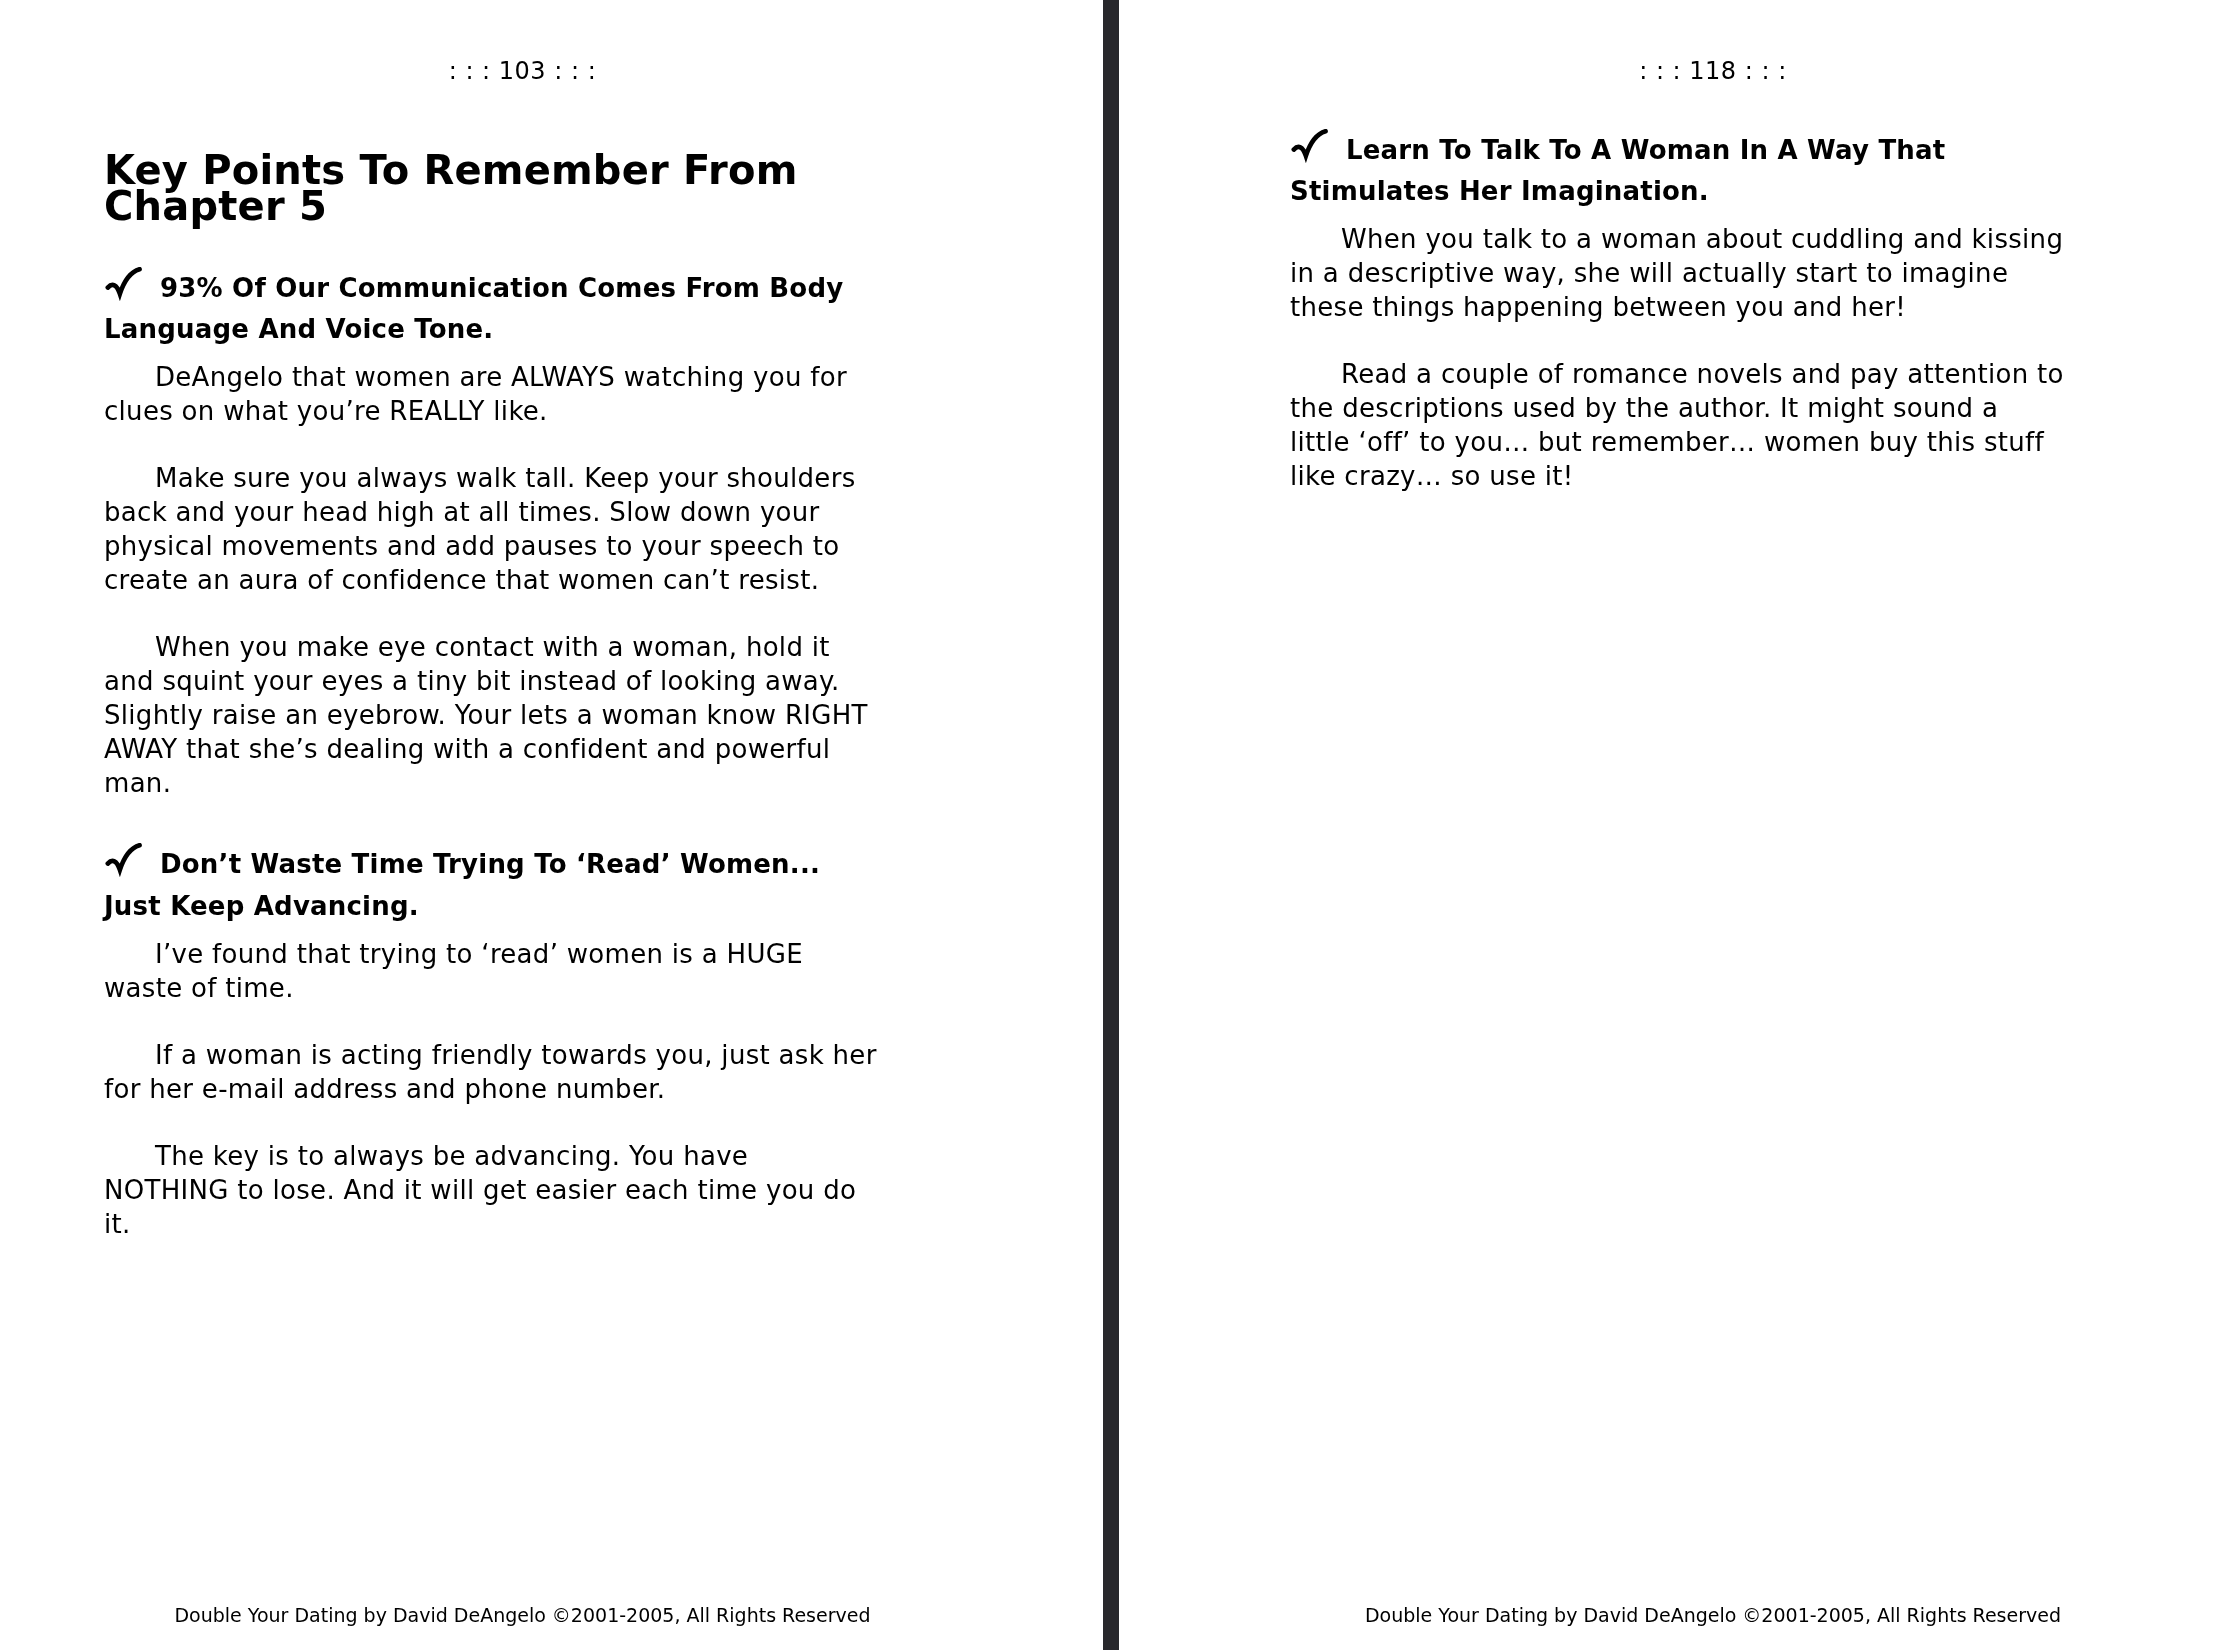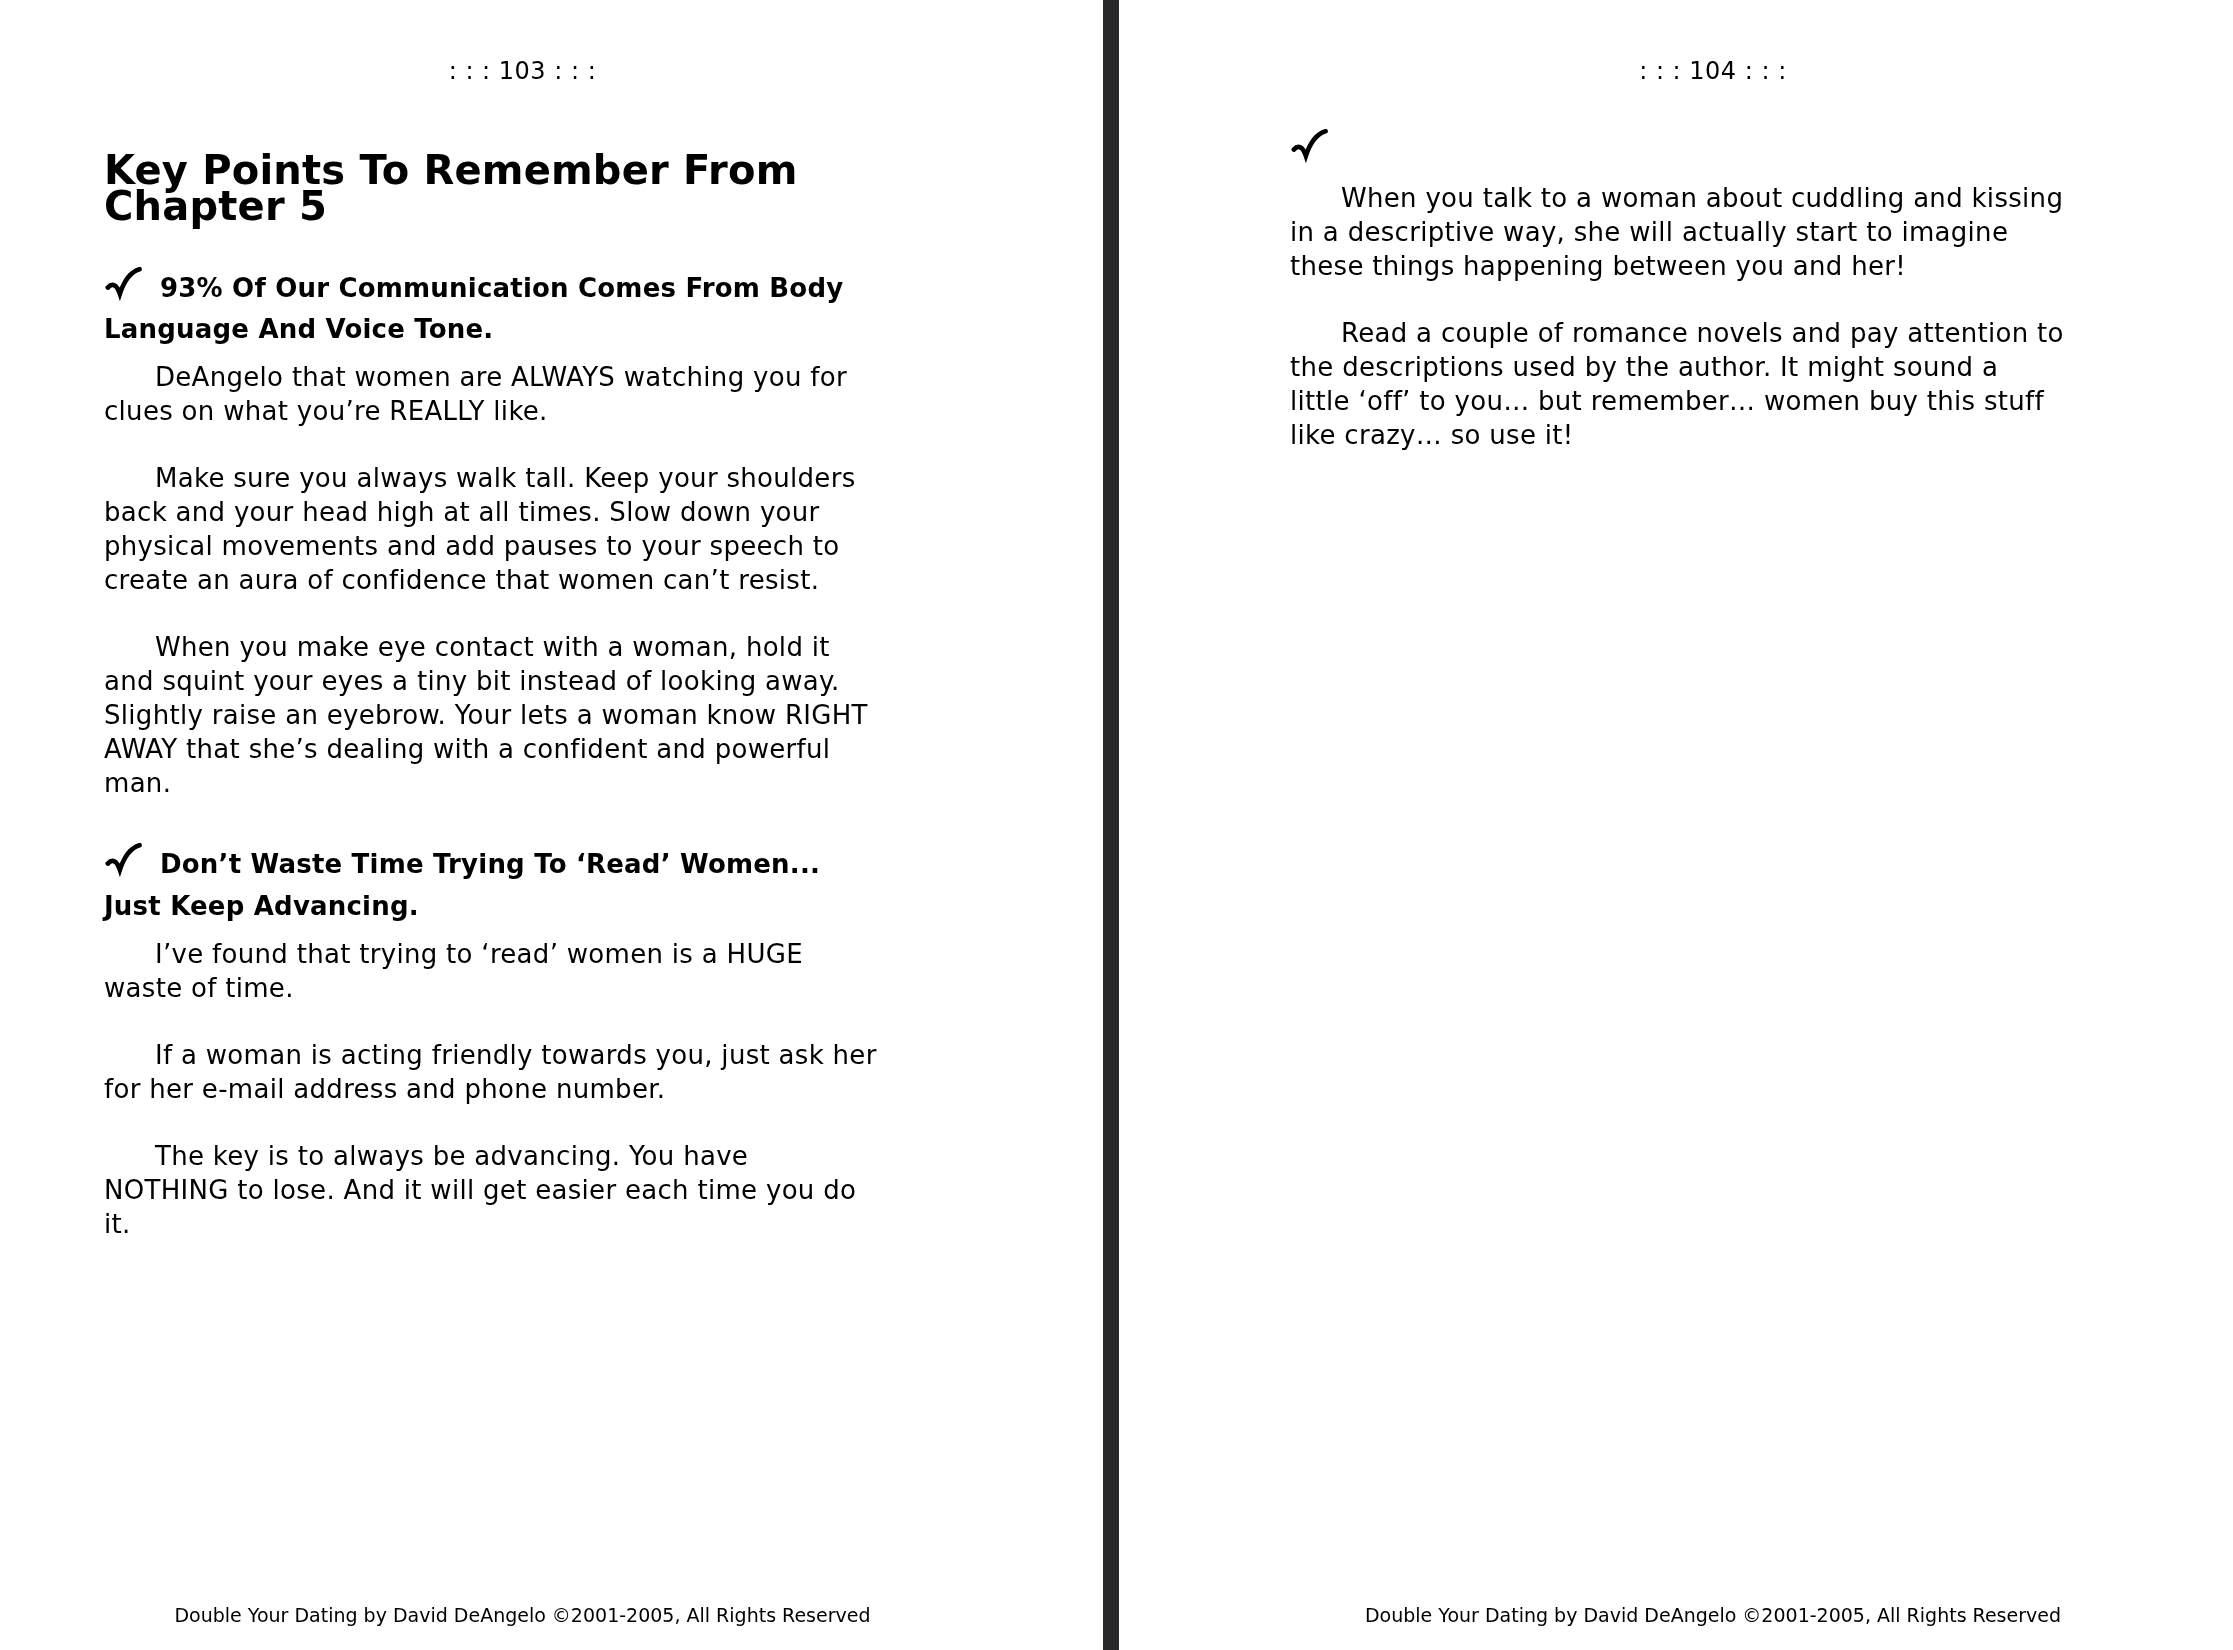--- a/index.html
+++ b/index.html
@@ -144,26 +144,27 @@
       </div>
 
       <div class="page-footer">Double Your Dating by David DeAngelo ©2001-2005, All Rights Reserved</div>
     </div>
   </section>
 
   <div class="divider" style="background: rgb(40, 40, 44);"></div>
 
   <section class="page page-right">
     <div class="content">
-      <div class="page-header">: : : 104 : : :</div>
+      <div class="page-header">: : : 118 : : :</div>
 
       <div class="section">
         <div class="section-heading"><span class="check"><svg viewBox="0 0 42 38" xmlns="http://www.w3.org/2000/svg">
                 <path d="M4 23 C 9 17.5, 14 19.5, 17.5 30 C 23 13, 31 5, 39.5 2.5" fill="none" stroke="#000" stroke-width="5.2" stroke-linecap="round"></path>
-              </svg></span></div>
+              </svg></span><span>Learn To Talk To A Woman In A Way That
+Stimulates Her Imagination.</span></div>
         <p class="para">When you talk to a woman about cuddling and kissing
 in a descriptive way, she will actually start to imagine
 these things happening between you and her!</p>
         <p class="para">Read a couple of romance novels and pay attention to
 the descriptions used by the author. It might sound a
 little ‘off’ to you… but remember… women buy this stuff
 like crazy… so use it!</p>
       </div>
 
       <div class="page-footer">Double Your Dating by David DeAngelo ©2001-2005, All Rights Reserved</div>

